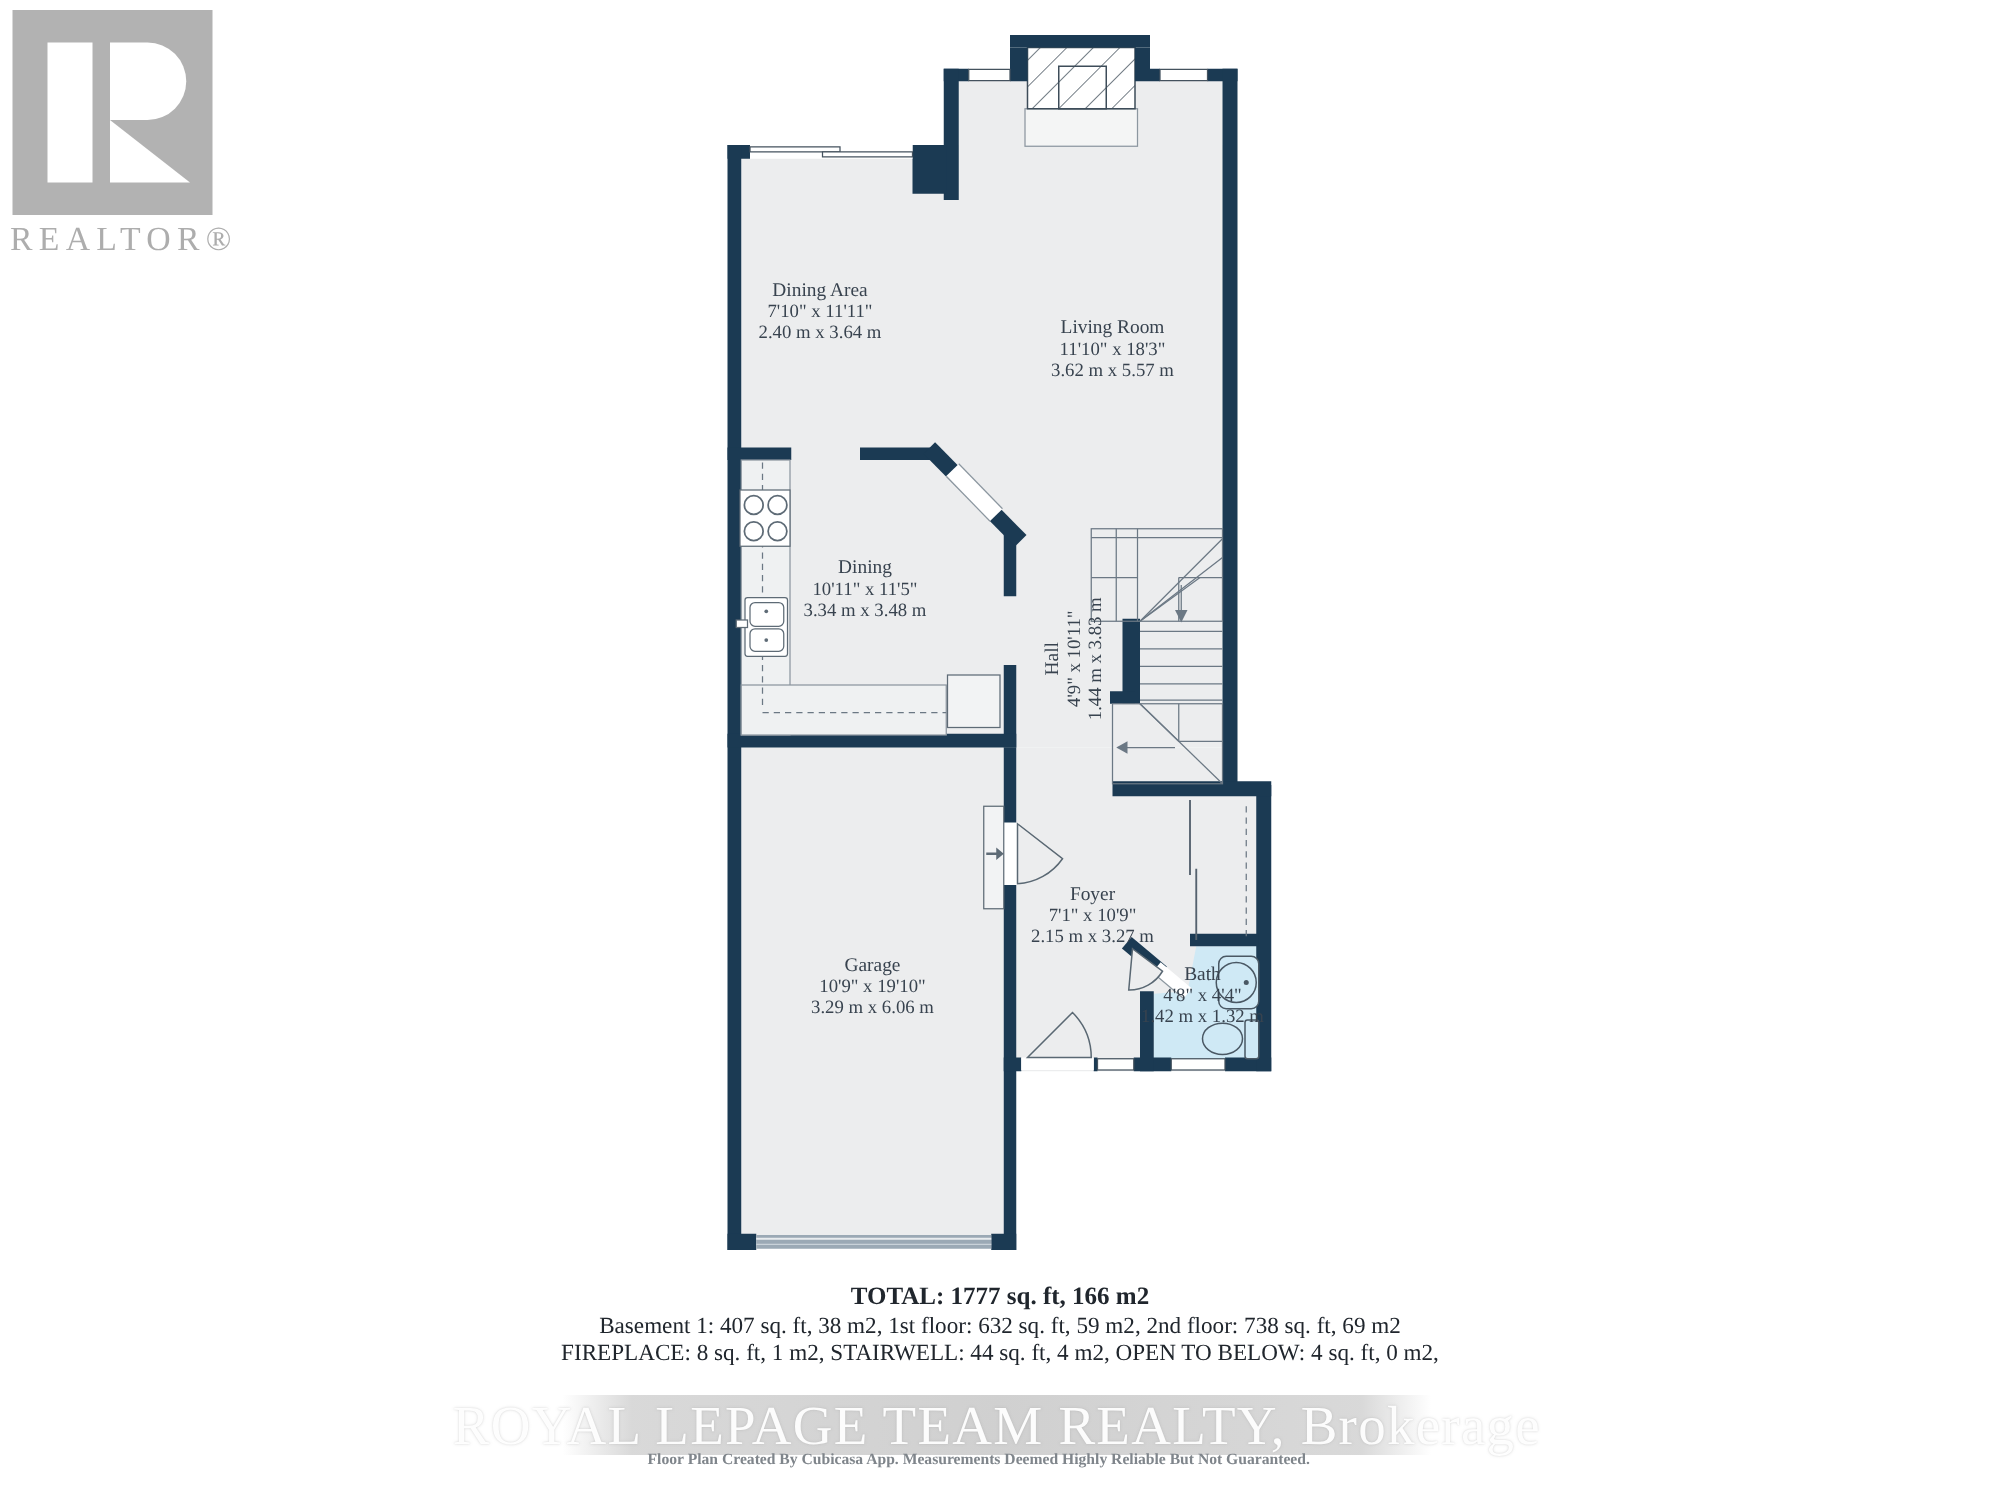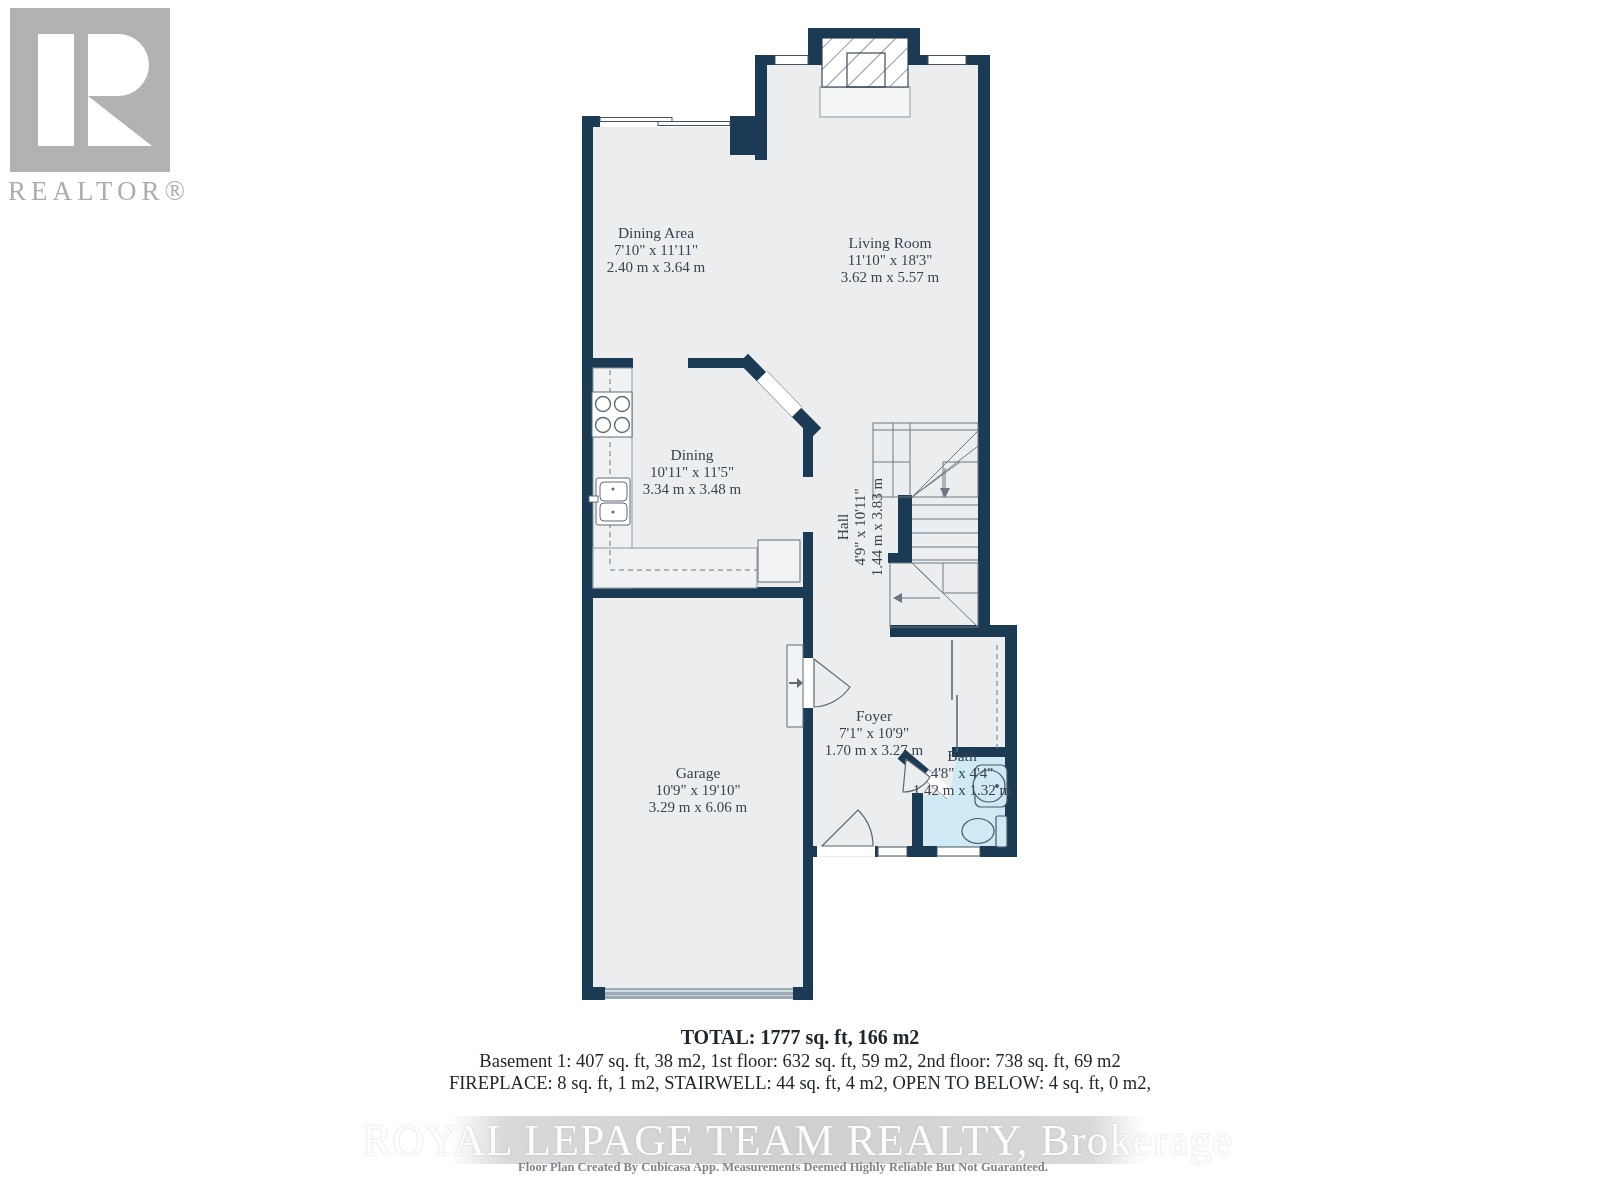--- a/index.html
+++ b/index.html
@@ -221,51 +221,51 @@
   </svg>
 
   <div class="logo-text">REALTOR®</div>
 
   <div class="room-label" style="left:656px;top:250px;">
     <div class="rname">Dining Area</div>
     <div>7'10" x 11'11"</div>
     <div>2.40 m x 3.64 m</div>
   </div>
 
-  <div class="room-label" style="left:890px;top:260px;">
+  <div class="room-label" style="left:890px;top:280px;">
     <div class="rname">Living Room</div>
     <div>11'10" x 18'3"</div>
     <div>3.62 m x 5.57 m</div>
   </div>
 
   <div class="room-label" style="left:692px;top:472px;">
     <div class="rname">Dining</div>
     <div>10'11" x 11'5"</div>
     <div>3.34 m x 3.48 m</div>
   </div>
 
   <div class="room-label rot" style="left:860px;top:527px;">
     <div class="rname">Hall</div>
     <div>4'9" x 10'11"</div>
     <div>1.44 m x 3.83 m</div>
   </div>
 
   <div class="room-label" style="left:874px;top:733px;">
     <div class="rname">Foyer</div>
     <div>7'1" x 10'9"</div>
-    <div>1.70 m x 3.27 m</div>
+    <div>2.15 m x 3.27 m</div>
   </div>
 
   <div class="room-label" style="left:698px;top:790px;">
     <div class="rname">Garage</div>
     <div>10'9" x 19'10"</div>
     <div>3.29 m x 6.06 m</div>
   </div>
 
-  <div class="room-label" style="left:962px;top:773px;">
+  <div class="room-label" style="left:962px;top:797px;">
     <div class="rname">Bath</div>
     <div>4'8" x 4'4"</div>
     <div>1.42 m x 1.32 m</div>
   </div>
 
   <div class="watermark-band">
     <span>ROYAL LEPAGE TEAM REALTY, Brokerage</span>
   </div>
 
   <div class="summary summary-wrap">

